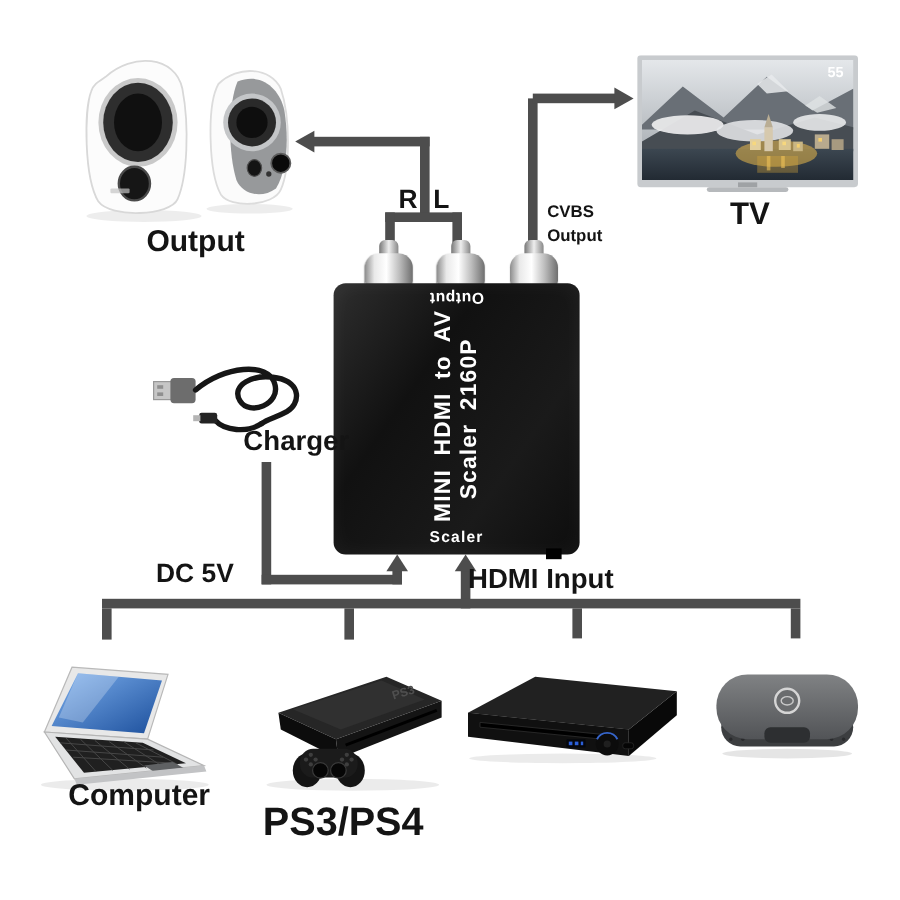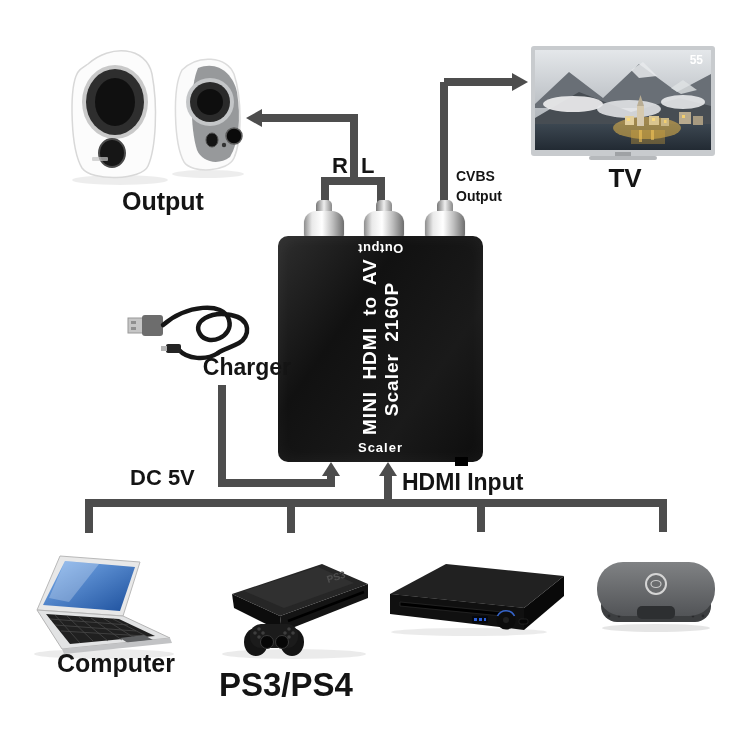--- a/index.html
+++ b/index.html
@@ -259,17 +259,17 @@
   <div class="lbl" style="left:93px;top:187px;width:140px;text-align:center;font-size:25px;">Output</div>
   <div class="lbl" style="left:555px;top:163px;width:140px;text-align:center;font-size:26px;">TV</div>
   <div class="lbl" style="left:326px;top:153px;width:22px;text-align:right;font-size:22px;">R</div>
   <div class="lbl" style="left:361px;top:153px;width:22px;text-align:left;font-size:22px;">L</div>
   <div class="lbl" style="left:456px;top:166px;font-size:14px;line-height:20px;">
     <div>CVBS</div>
     <div>Output</div>
   </div>
   <div class="lbl" style="left:151px;top:354px;width:140px;text-align:right;font-size:23px;">Charger</div>
   <div class="lbl" style="left:130px;top:465px;width:84px;text-align:left;font-size:22px;">DC 5V</div>
-  <div class="lbl" style="left:402px;top:469px;font-size:23px;">HDMI Input</div>
+  <div class="lbl" style="left:390px;top:469px;font-size:23px;">HDMI Input</div>
   <div class="lbl" style="left:35px;top:649px;width:140px;text-align:right;font-size:25px;">Computer</div>
   <div class="lbl" style="left:219px;top:666px;width:140px;text-align:left;font-size:33px;">PS3/PS4</div>
 
 </div>
 
 </body></html>

